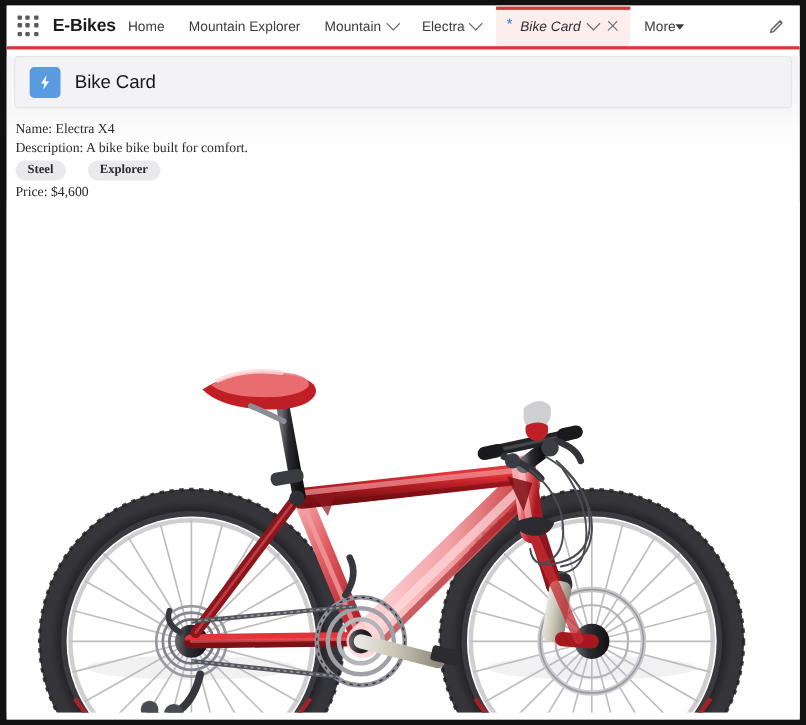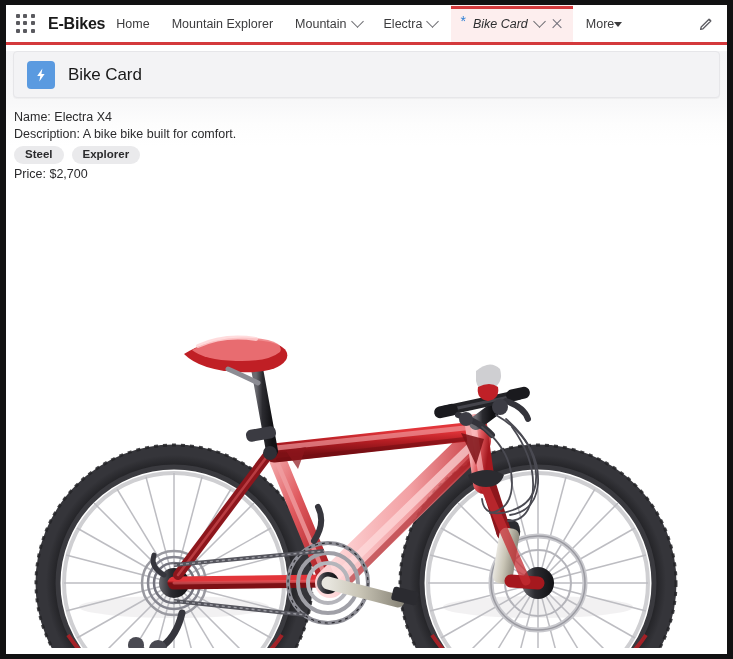--- a/index.html
+++ b/index.html
@@ -200,30 +200,31 @@
 
   #card-title {
     font-size: 17px;
     color: #181818;
     letter-spacing: -0.1px;
   }
 
   
   #details {
     padding: 11px 0 0 8px;
+    font-family: Liberation Serif, serif;
   }
   .detail-line {
     font-size: 12.5px;
     color: #2b2b2d;
     line-height: 17px;
     white-space: nowrap;
   }
   #pill-row {
     display: flex;
-    gap: 8px;
+    gap: 20px;
     margin: 3px 0 2px 0;
   }
   .pill {
     background: #eaeaec;
     border-radius: 9px;
     padding: 2px 11px 3px 11px;
     font-size: 11.5px;
     font-weight: bold;
     color: #2b2b2d;
     line-height: 13px;
@@ -313,21 +314,21 @@
         <div id="card-title">Bike Card</div>
       </div>
 
       <div id="details">
         <div class="detail-line">Name: Electra X4</div>
         <div class="detail-line">Description: A bike bike built for comfort.</div>
         <div id="pill-row">
           <span class="pill">Steel</span>
           <span class="pill">Explorer</span>
         </div>
-        <div class="detail-line">Price: $2,700</div>
+        <div class="detail-line">Price: $4,600</div>
       </div>
 
       <div id="bike-stage">
         <svg width="721" height="465" viewBox="0 0 721 465" aria-hidden="true">
           <defs>
             <linearGradient id="frameRed" x1="0" y1="0" x2="0" y2="1">
               <stop offset="0%" stop-color="#e2353a"></stop>
               <stop offset="45%" stop-color="#b61e24"></stop>
               <stop offset="100%" stop-color="#7d1015"></stop>
             </linearGradient>

